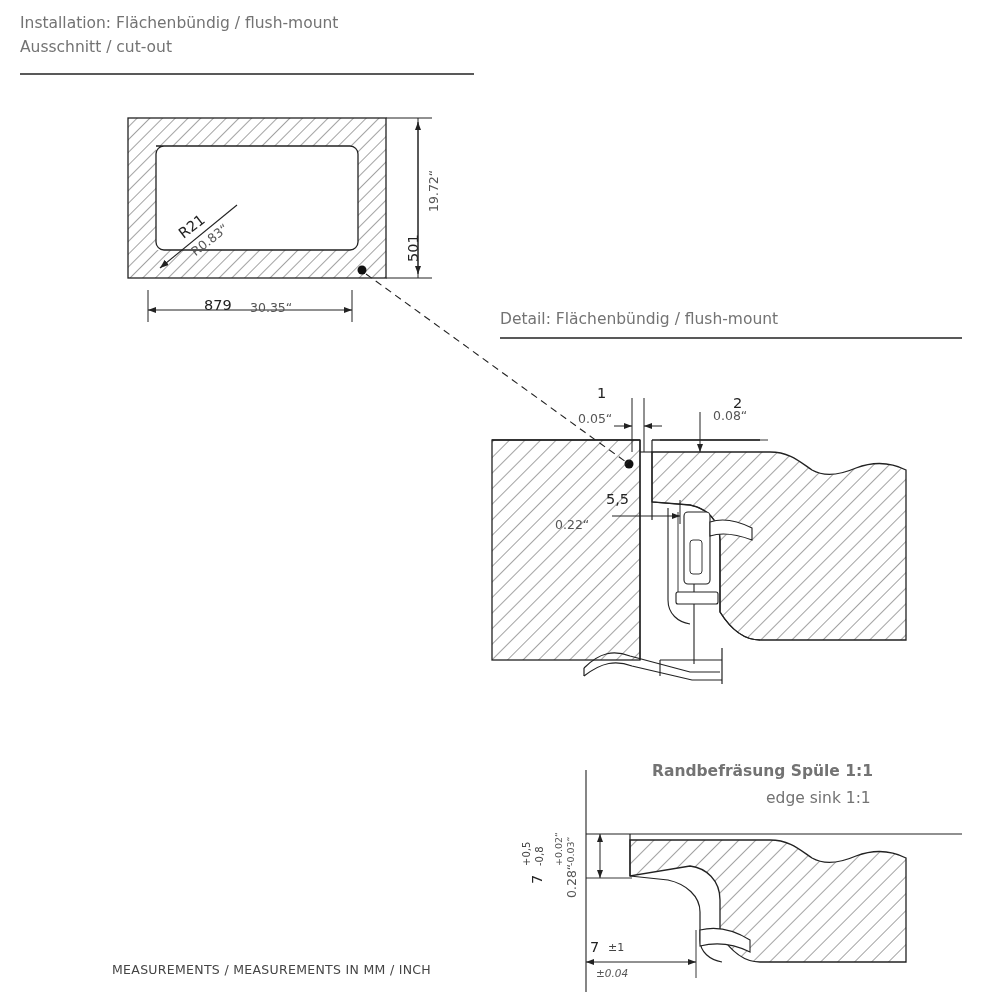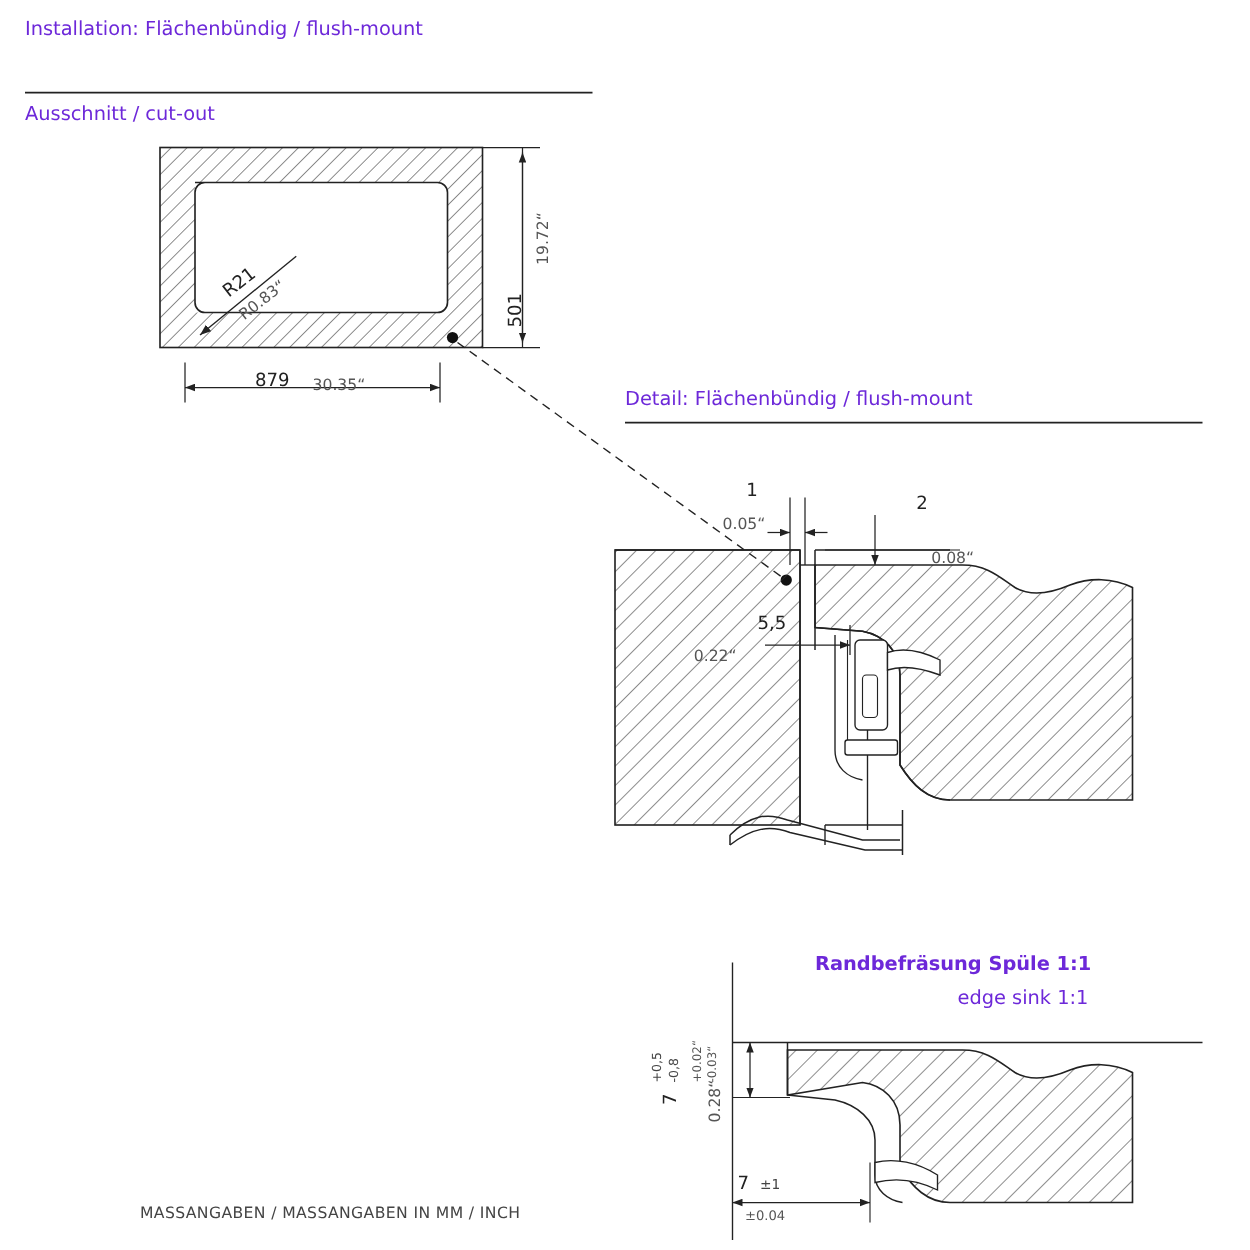--- a/index.html
+++ b/index.html
@@ -19,21 +19,21 @@
     position: absolute;
     inset: 0;
   }
   .txt {
     position: absolute;
     white-space: pre;
     line-height: 1.25;
   }
   .t-head {
     font-size: 15.5px;
-    color: #6d28d9;
+    color: #737373;
   }
   .t-dim {
     font-size: 14.5px;
     color: #222;
   }
   .t-dim-sm {
     font-size: 12.5px;
     color: #555;
   }
   .t-foot {
@@ -158,53 +158,53 @@
     <line x1="600" y1="834" x2="600" y2="878" stroke="#222" stroke-width="1" marker-start="url(#arrOut)" marker-end="url(#arrIn)"></line>
     <line x1="586" y1="878" x2="632" y2="878" stroke="#222" stroke-width="0.9"></line>
 
     <line x1="586" y1="962" x2="696" y2="962" stroke="#222" stroke-width="1" marker-start="url(#arrOut)" marker-end="url(#arrIn)"></line>
     <line x1="696" y1="930" x2="696" y2="978" stroke="#222" stroke-width="0.9"></line>
 
     <line x1="0" y1="0" x2="0" y2="0" stroke="none"></line>
   </svg>
 
   <div class="txt t-head" style="left:20px; top:14px;">Installation: Flächenbündig / flush-mount</div>
-  <div class="txt t-head" style="left:20px; top:38px;margin-top:44px;">Ausschnitt / cut-out</div>
+  <div class="txt t-head" style="left:20px; top:38px;">Ausschnitt / cut-out</div>
 
   <div class="txt t-dim" style="left:204px; top:296px;">879</div>
   <div class="txt t-dim-sm" style="left:250px; top:300px;">30.35“</div>
 
   <div class="txt t-dim rot90" style="left:404px; top:262px;">501</div>
   <div class="txt t-dim-sm rot90" style="left:426px; top:212px;">19.72“</div>
 
   <div class="txt t-dim rot-diag" style="left:175px; top:228px;">R21</div>
   <div class="txt t-dim-sm rot-diag" style="left:188px; top:247px;">R0.83“</div>
 
   <div class="txt t-head" style="left:500px; top:310px;">Detail: Flächenbündig / flush-mount</div>
 
   <div class="txt t-dim" style="left:597px; top:384px;">1</div>
   <div class="txt t-dim-sm" style="left:578px; top:411px;">0.05“</div>
 
   <div class="txt t-dim" style="left:733px; top:394px;">2</div>
-  <div class="txt t-dim-sm" style="left:713px; top:438px;margin-left:32px;">0.08“</div>
+  <div class="txt t-dim-sm" style="left:713px; top:408px;">0.08“</div>
 
   <div class="txt t-dim" style="left:578px; top:490px;margin-left:28px;">5,5</div>
   <div class="txt t-dim-sm" style="left:555px; top:517px;">0.22“</div>
 
   <div class="txt t-head" style="left:652px; top:762px;font-weight:bold;">Randbefräsung Spüle 1:1</div>
   <div class="txt t-head" style="left:766px; top:789px;">edge sink 1:1</div>
 
   <div class="txt t-dim rot90" style="left:528px; top:884px;">7</div>
   <div class="txt rot90" style="left:521px; top:866px; font-size:10px; color:#444;">+0,5</div>
   <div class="txt rot90" style="left:534px; top:866px; font-size:10px; color:#444;">-0,8</div>
 
   <div class="txt t-dim-sm rot90" style="left:564px; top:898px;">0.28“</div>
   <div class="txt rot90" style="left:553px; top:866px; font-size:9.5px; color:#555;">+0.02“</div>
   <div class="txt rot90" style="left:565px; top:866px; font-size:9.5px; color:#555;">-0.03“</div>
 
   <div class="txt t-dim" style="left:590px; top:938px;">7</div>
   <div class="txt" style="left:608px; top:941px; font-size:11px; color:#444;">±1</div>
   <div class="txt t-dim-sm" style="left:552px; top:964px;margin-top:40px;">0.28</div>
-  <div class="txt" style="left:596px; top:967px; font-size:10.5px; color:#555;">±0.04</div>
-
-  <div class="txt t-foot" style="left:112px; top:962px;">MASSANGABEN / MASSANGABEN IN MM / INCH</div>
+  <div class="txt" style="left:596px; top:967px; font-size:10.5px; color:#555;font-style:italic;">±0.04</div>
+
+  <div class="txt t-foot" style="left:112px; top:962px;">MEASUREMENTS / MEASUREMENTS IN MM / INCH</div>
 
 </div>
 
 </body></html>

